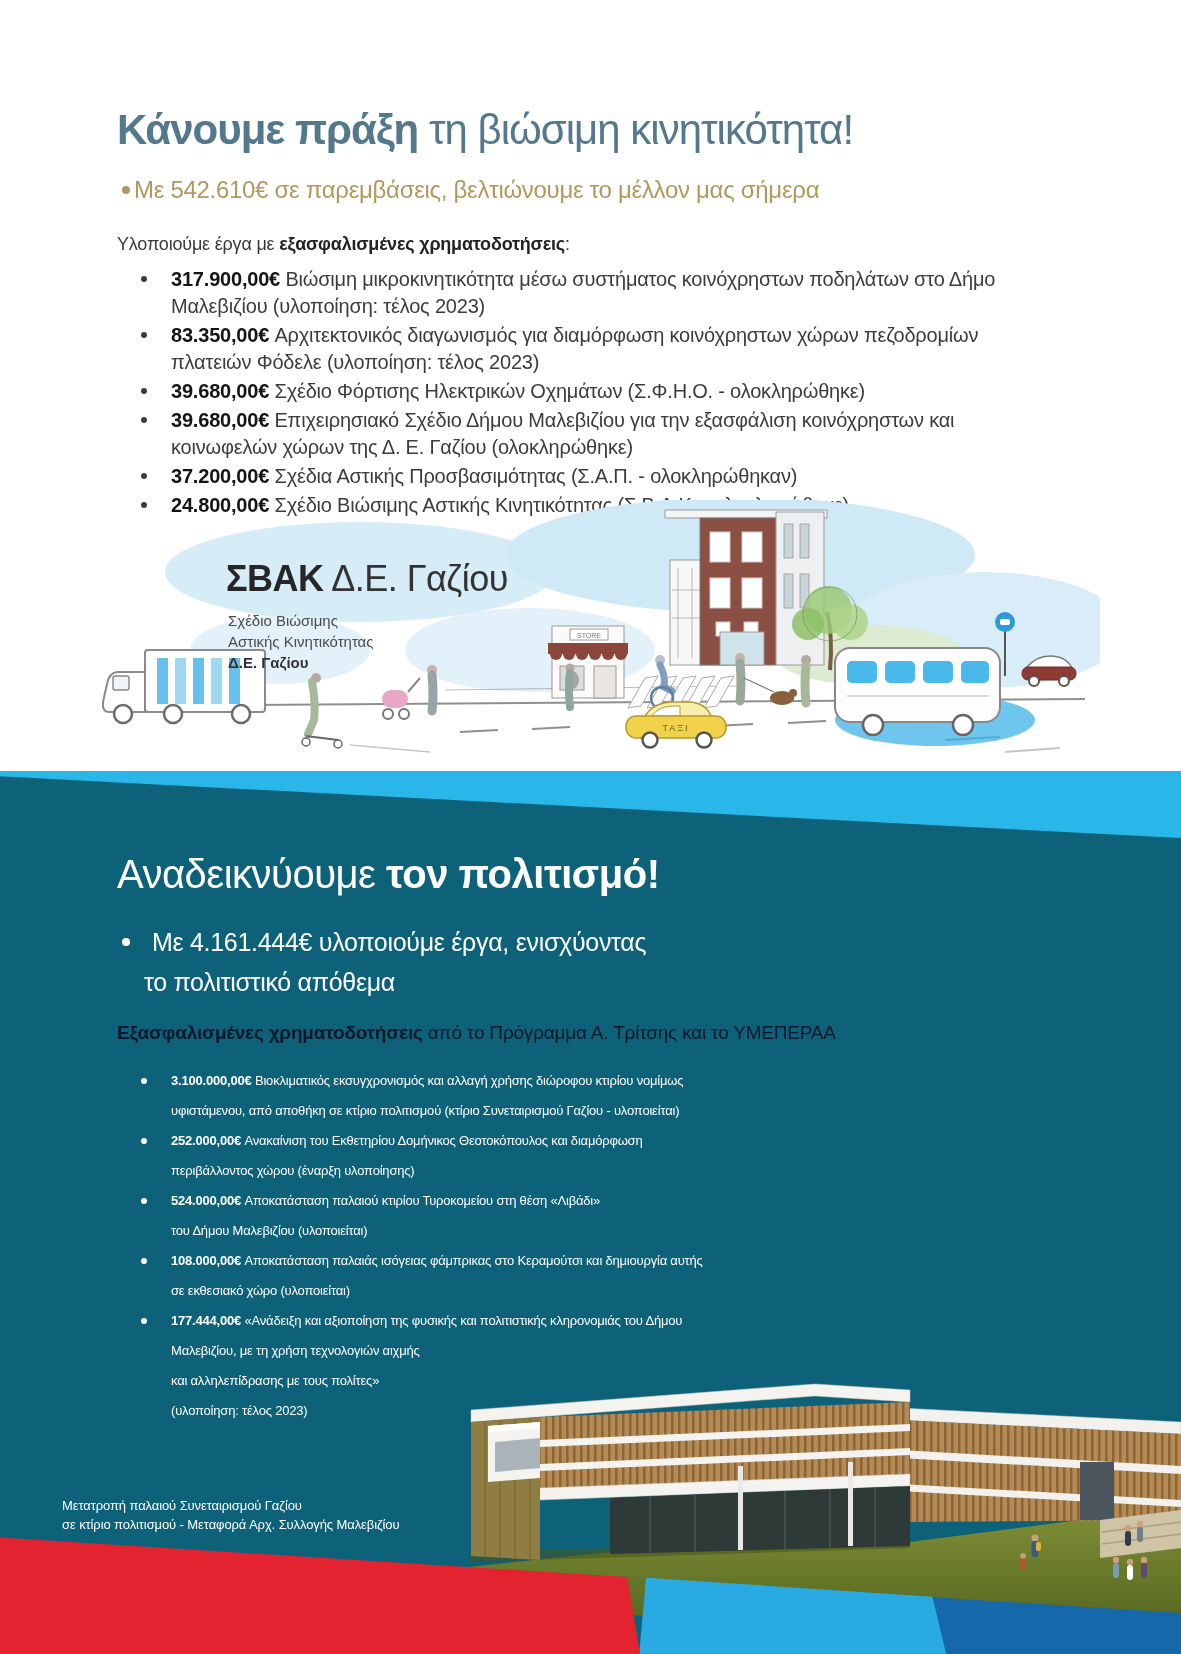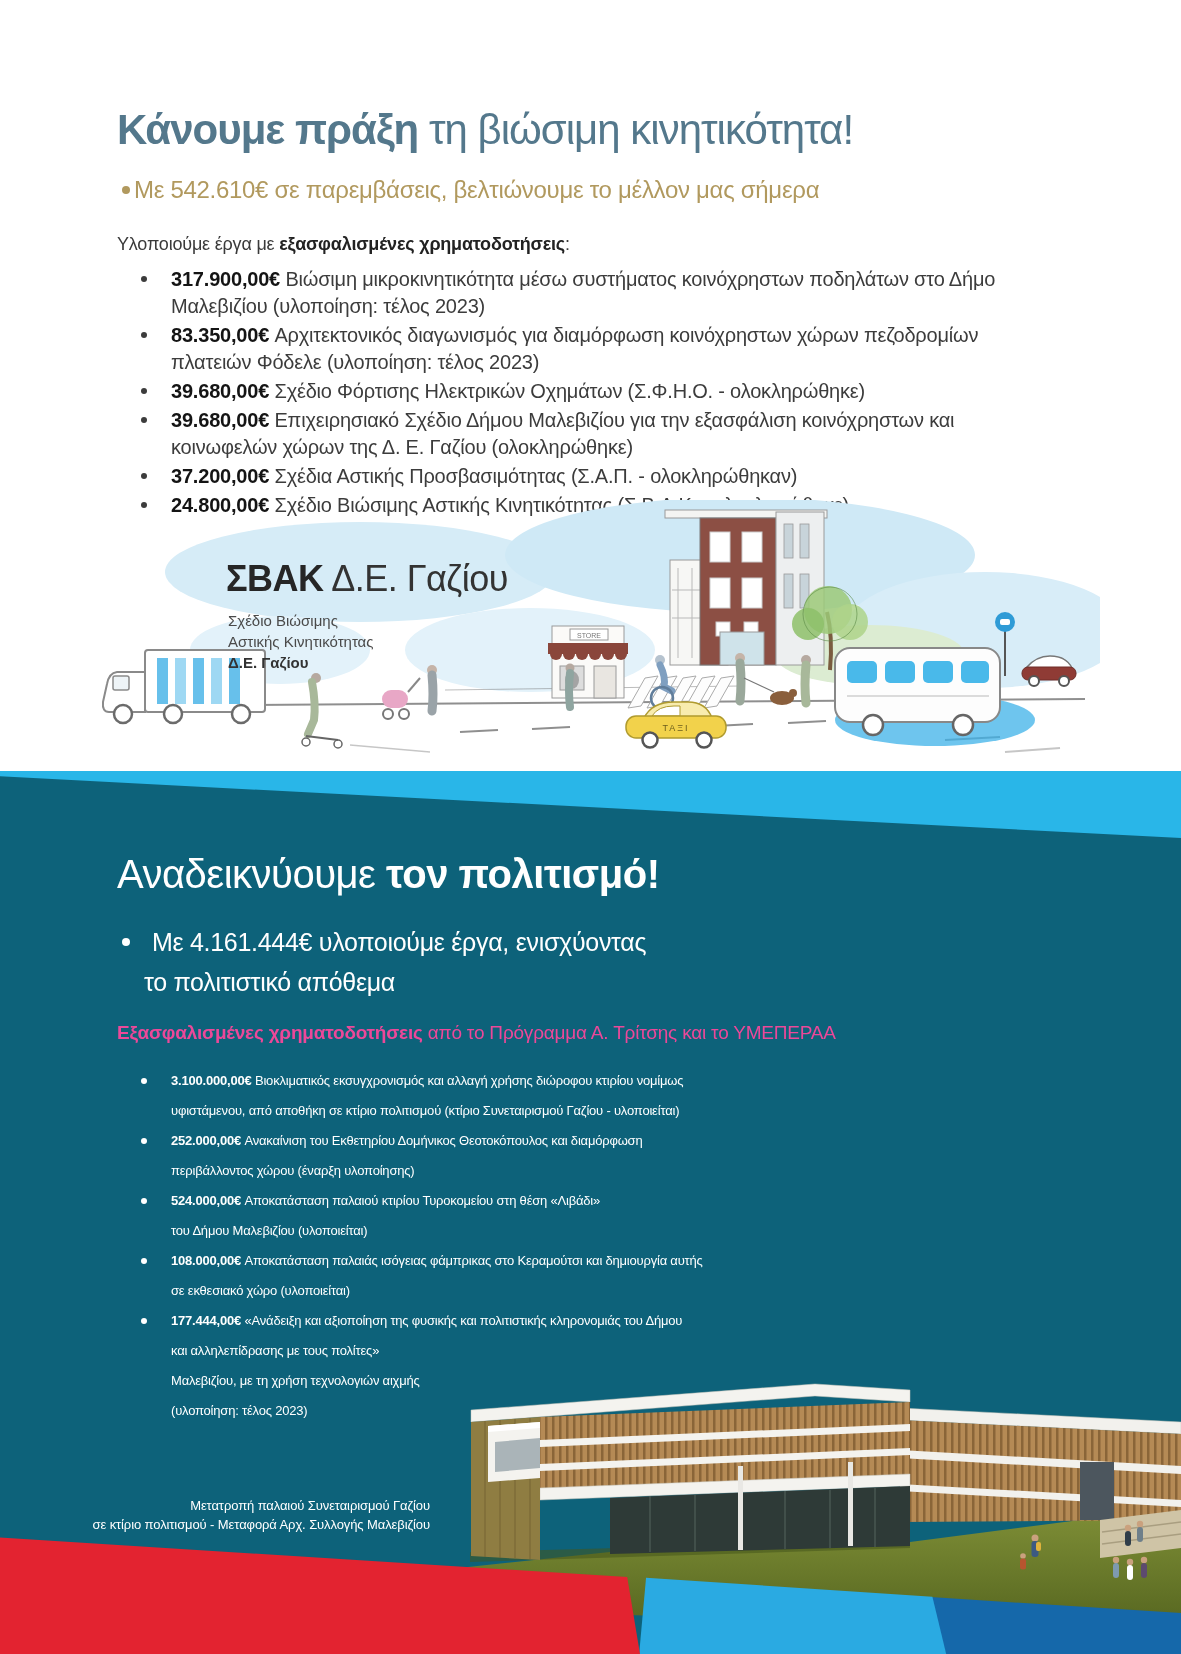--- a/index.html
+++ b/index.html
@@ -33,28 +33,28 @@
   .teal{position:absolute;left:0;top:771px;width:1181px;height:883px;background:#0d627a;}
   .cyan-band{position:absolute;left:0;top:771px;width:1181px;height:67px;background:#29b6e8;
     clip-path:polygon(0 0,100% 0,100% 100%,0 8%);}
   .s2-title{position:absolute;left:117px;top:852px;font-size:40px;letter-spacing:-0.5px;color:#fff;white-space:nowrap;}
   .s2-title .l{font-weight:400;}
   .s2-title .b{font-weight:700;}
   .s2-highlight{position:absolute;left:122px;top:922px;font-size:25px;line-height:40px;letter-spacing:-0.3px;color:#fff;}
   .s2-highlight .row{display:flex;align-items:center;gap:22px;}
   .s2-highlight .dot{background:#fff;}
   .s2-highlight .cont{padding-left:22px;}
-  .s2-intro{position:absolute;left:117px;top:1022px;font-size:19px;color:#ec4899;letter-spacing:-0.2px;}
+  .s2-intro{position:absolute;left:117px;top:1022px;font-size:19px;color:#0f172a;letter-spacing:-0.2px;}
   .s2-intro .b{font-weight:700;}
   ul.s2{left:137px;top:1066px;width:920px;color:#ffffff;font-size:13px;line-height:30px;}
   ul.s2 li::before{top:12px;}
   ul.s2 .amount{font-weight:700;}
   
   .building-svg{position:absolute;left:440px;top:1370px;width:741px;height:285px;}
-  .caption{position:absolute;left:62px;top:1496px;width:368px;text-align:right;
+  .caption{position:absolute;left:62px;top:1496px;width:368px;
     font-size:13px;line-height:19px;color:#fff;letter-spacing:-0.1px;}
   
   .wedge{position:absolute;}
   .wedge.red{left:0;top:1530px;width:640px;height:124px;background:#e32330;
     clip-path:polygon(0 6%,98% 38%,100% 100%,0 100%);z-index:6;}
   .wedge.lblue{left:615px;top:1560px;width:345px;height:94px;background:#2aaae2;
     clip-path:polygon(9% 19%,92% 39%,96% 100%,7% 100%);z-index:6;}
   .wedge.dblue{left:920px;top:1590px;width:261px;height:64px;background:#1568aa;
     clip-path:polygon(4% 11%,100% 36%,100% 100%,10% 100%);z-index:5;}
 </style>
@@ -336,22 +336,22 @@
       <li>
         <div><span class="amount">524.000,00€ </span><span>Αποκατάσταση παλαιού κτιρίου Τυροκομείου στη θέση «Λιβάδι»</span></div>
         <div>του Δήμου Μαλεβιζίου (υλοποιείται)</div>
       </li>
       <li>
         <div><span class="amount">108.000,00€ </span><span>Αποκατάσταση παλαιάς ισόγειας φάμπρικας στο Κεραμούτσι και δημιουργία αυτής</span></div>
         <div>σε εκθεσιακό χώρο (υλοποιείται)</div>
       </li>
       <li>
         <div><span class="amount">177.444,00€ </span><span>«Ανάδειξη και αξιοποίηση της φυσικής και πολιτιστικής κληρονομιάς του Δήμου</span></div>
+        <div>Μαλεβιζίου, με τη χρήση τεχνολογιών αιχμής</div>
         <div>και αλληλεπίδρασης με τους πολίτες»</div>
-        <div>Μαλεβιζίου, με τη χρήση τεχνολογιών αιχμής</div>
         <div>(υλοποίηση: τέλος 2023)</div>
       </li>
     </ul>
 
   <svg class="building-svg" viewBox="0 0 741 285" aria-hidden="true">
     <defs>
       <pattern id="wood" width="7" height="12" patternUnits="userSpaceOnUse">
         <rect width="7" height="12" fill="#b58a55"></rect>
         <rect width="2.5" height="12" fill="#8a6538"></rect>
       </pattern>

